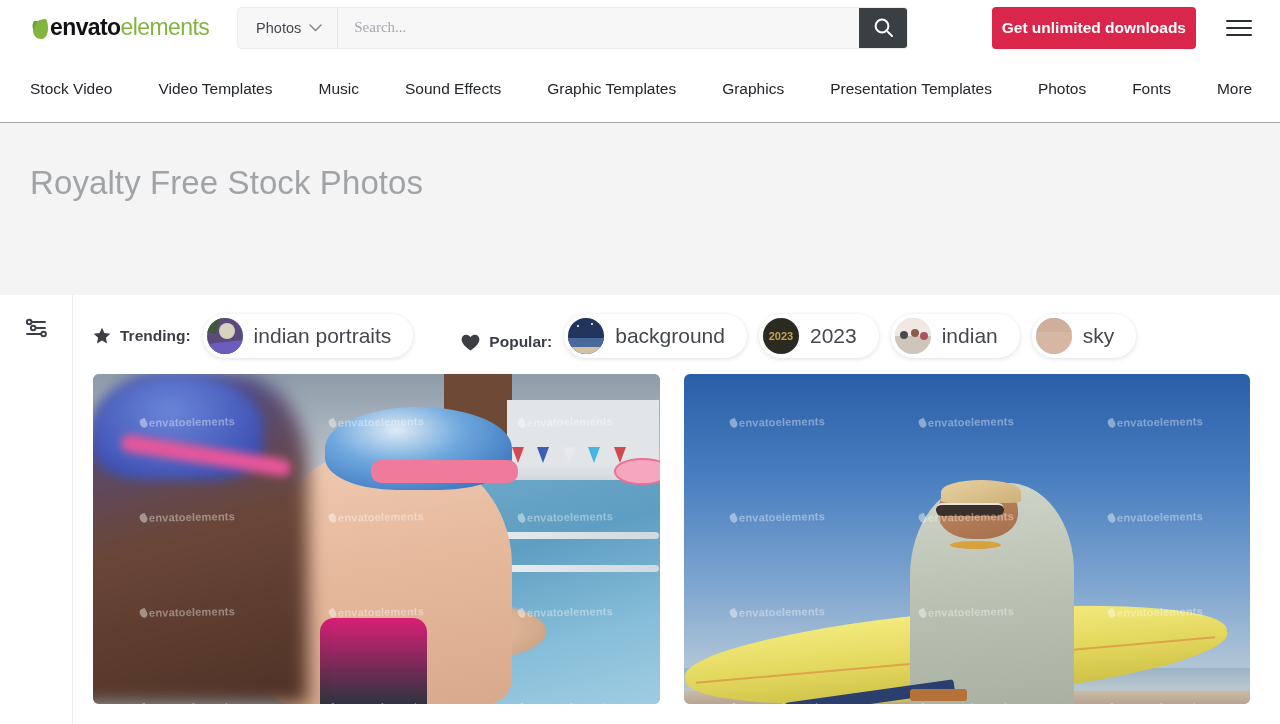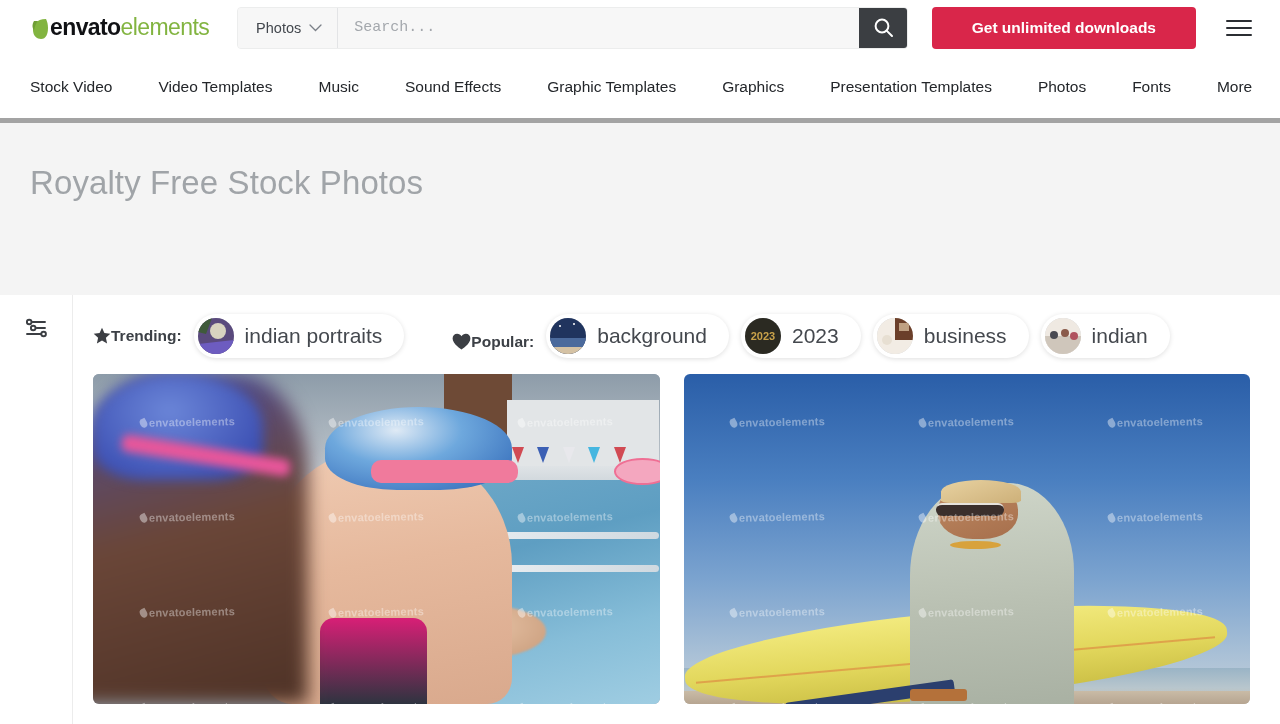--- a/index.html
+++ b/index.html
@@ -60,21 +60,21 @@
     border-right: 1px solid #e3e4e6;
     cursor: pointer;
     white-space: nowrap;
   }
   .chev { display: block; }
   .search-input {
     flex: 1 1 auto;
     border: 0;
     outline: 0;
     background: #f7f7f7;
-    font-family: Liberation Mono, monospace;
+    font-family: Liberation Serif, serif;
     font-size: 15px;
     color: #0f766e;
     padding: 0 16px;
   }
   .search-input::placeholder { color: #a4a8ad; }
   .search-btn {
     flex: 0 0 48px;
     background: #3b3e42;
     border: 0;
     display: flex;
@@ -83,21 +83,21 @@
     cursor: pointer;
   }
 
   .cta {
     margin-left: auto;
     background: #d9264a;
     color: #fff;
     border: 0;
     border-radius: 4px;
     height: 42px;
-    padding: 0 40px;
+    padding: 0 10px;
     font-size: 15.5px;
     font-weight: 700;
     font-family: "Liberation Sans", sans-serif;
     cursor: pointer;
     white-space: nowrap;
   }
   .burger {
     margin-left: 30px;
     width: 26px;
     height: 26px;
@@ -116,21 +116,21 @@
   }
 
   
   .nav {
     height: 68px;
     display: flex;
     align-items: center;
     gap: 0;
     padding: 0 30px;
     background: #ffffff;
-    border-bottom: 5px solid #a3a3a3;
+    border-bottom: 1px solid #a3a3a3;
   }
   .nav-item {
     font-size: 15.5px;
     color: #23262a;
     white-space: nowrap;
     cursor: pointer;
     margin-right: 46px;
   }
   .nav-item:last-child { margin-right: 0; }
 
@@ -188,21 +188,22 @@
 
   
   .pillrow {
     display: flex;
     align-items: center;
     height: 56px;
     gap: 0;
   }
   .pilllabel {
     display: flex;
-    align-items: flex-start;
+    align-items: center;
+    gap: 9px;
     font-size: 15.5px;
     font-weight: 700;
     color: #3c4046;
     white-space: nowrap;
     margin-right: 12px;
   }
   .pilllabel.second { margin-left: 36px; margin-top: 12px; }
   .pill {
     display: flex;
     align-items: center;
@@ -531,45 +532,43 @@
       <div class="pill">
         <span class="pill-thumb">
           <svg width="36" height="36" viewBox="0 0 36 36">
               <rect width="36" height="36" fill="#2b2a22"></rect>
               <text x="18" y="22" font-size="11" font-family="Liberation Sans" font-weight="700" fill="#c9a24a" text-anchor="middle">2023</text>
             </svg>
         </span>
         <span class="pill-label">2023</span>
       </div>
 
-      <div class="pill">
-        <span class="pill-thumb">
-          <svg width="36" height="36" viewBox="0 0 36 36">
-              <rect width="36" height="36" fill="#f2ece4"></rect>
-              <rect x="18" width="18" height="22" fill="#6b3f2a"></rect>
-              <rect x="22" y="5" width="10" height="8" fill="#c0a183"></rect>
-              <circle cx="10" cy="22" r="5" fill="#e7dfd2"></circle>
-            </svg>
-        </span>
-        <span class="pill-label">business</span>
-      </div>
 
       <div class="pill">
         <span class="pill-thumb">
           <svg width="36" height="36" viewBox="0 0 36 36">
               <rect width="36" height="36" fill="#efe9e2"></rect>
               <rect y="18" width="36" height="18" fill="#cfc6bb"></rect>
               <circle cx="9" cy="17" r="4" fill="#4a4a52"></circle>
               <circle cx="20" cy="15" r="4" fill="#8a5a4a"></circle>
               <circle cx="29" cy="18" r="4" fill="#b0525e"></circle>
             </svg>
         </span>
         <span class="pill-label">indian</span>
       </div>
 
+      <div class="pill">
+        <span class="pill-thumb">
+          <svg width="36" height="36" viewBox="0 0 36 36">
+              <rect width="36" height="36" fill="#d7b6a4"></rect>
+              <rect width="36" height="14" fill="#cfae9c"></rect>
+            </svg>
+        </span>
+        <span class="pill-label">sky</span>
+      </div>
     </div>
 
     <div class="grid">
 
       <div class="card">
         <div class="photo-pool">
           <div class="pool-wall"></div>
           <div class="pool-door"></div>
           <div class="pool-panel"></div>
           <div class="pool-deck"></div>

